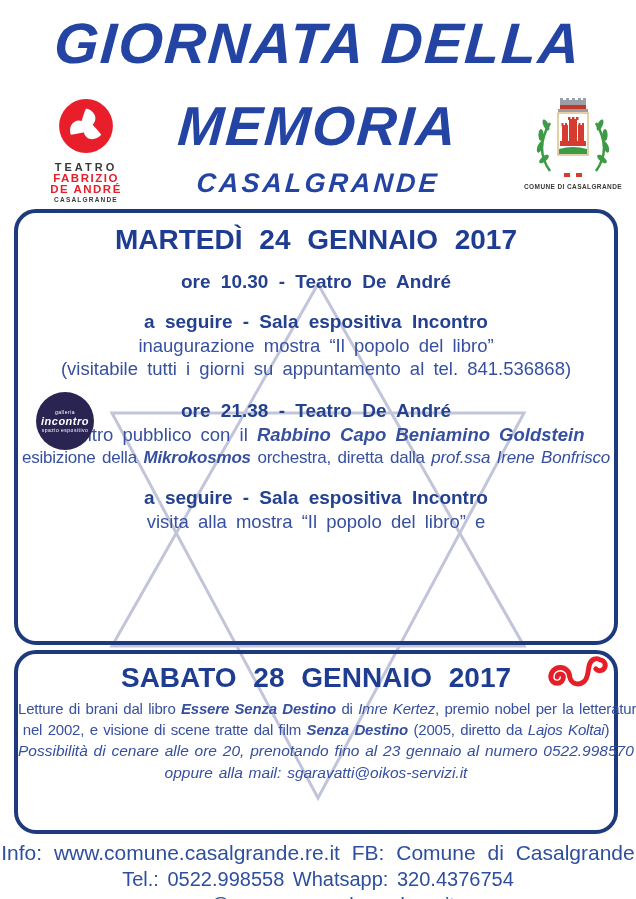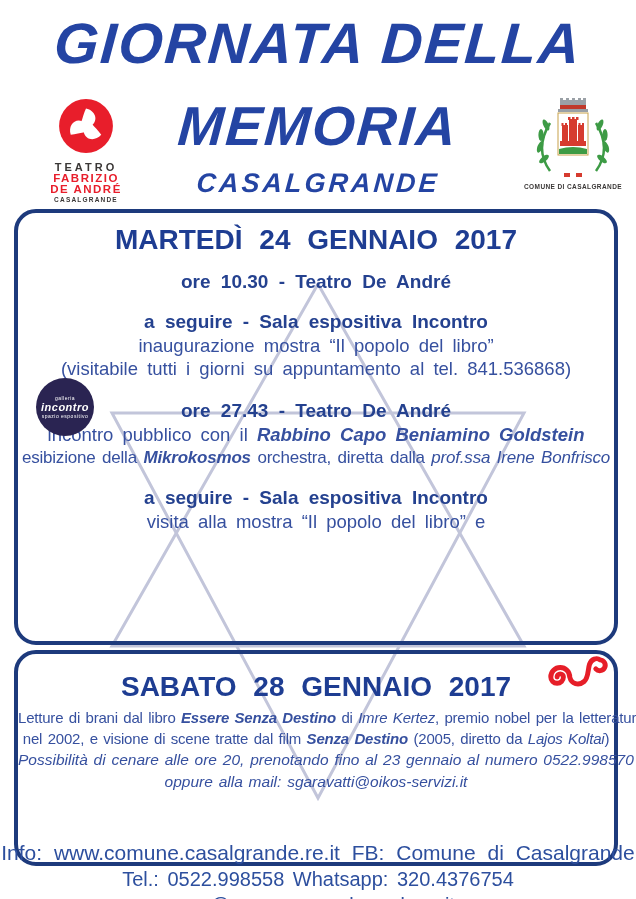--- a/index.html
+++ b/index.html
@@ -19,39 +19,39 @@
   
   .teatro { position:absolute; left:30px; top:97px; width:112px; text-align:center; z-index:3; }
   .teatro .t1 { font-size:11px; font-weight:bold; letter-spacing:3px; color:#3a3736; line-height:12px; margin-top:2px; }
   .teatro .t2, .teatro .t3 { font-size:11.5px; font-weight:bold; letter-spacing:1.5px; color:#e81e2b; line-height:11px; }
   .teatro .t4 { font-size:6.5px; font-weight:bold; letter-spacing:1.2px; color:#3a3736; line-height:9px; }
 
   .comune { position:absolute; left:520px; top:97px; width:106px; text-align:center; z-index:3; }
   .comune .cap { font-size:6.5px; font-weight:bold; letter-spacing:0.4px; color:#3a3736; line-height:8px; }
 
   .incontro {
-    position:absolute; left:36px; top:378px; width:58px; height:58px; z-index:3;
+    position:absolute; left:36px; top:392px; width:58px; height:58px; z-index:3;
     background:#2a2452; border-radius:50%;
     display:flex; flex-direction:column; align-items:center; justify-content:center;
     color:#ffffff;
   }
   .incontro .g1 { font-size:5px; letter-spacing:0.5px; line-height:6px; }
   .incontro .g2 { font-size:11px; font-weight:bold; font-style:italic; letter-spacing:0.5px; line-height:12px; }
   .incontro .g3 { font-size:5px; letter-spacing:0.5px; line-height:6px; }
 
   .swirl { position:absolute; left:532px; top:650px; z-index:3; }
 
   
   .box {
     position:absolute; left:14px; width:604px; box-sizing:border-box;
     border:4px solid #1d3a7c; border-radius:22px; background:transparent;
     text-align:center; z-index:2;
   }
   #box1 { top:209px; height:436px; padding-top:8px;text-align:center; }
-  #box2 { top:650px; height:216px; padding-top:14px; }
+  #box2 { top:650px; height:184px; padding-top:5px; }
 
   .h-day { font-size:28px; font-weight:bold; color:#1e3d92; word-spacing:9px; line-height:34px; margin-top:2px; }
   .evt-title { font-size:19px; font-weight:bold; color:#24418f; word-spacing:5px; line-height:24px; margin-top:13px; }
   .body-line { font-size:18.5px; color:#36509f; word-spacing:4px; line-height:23px; }
   .para { font-size:18.5px; color:#36509f; word-spacing:4px; line-height:23px; max-width:586px; margin:0 auto; }
   .narrow { font-size:17px; letter-spacing:-0.2px; word-spacing:2px; white-space:nowrap; }
   .bi { font-weight:bold; font-style:italic; }
   .it { font-style:italic; }
 
   .venue { font-size:17.5px; color:#36509f; word-spacing:2px; line-height:24px; margin-top:10px; white-space:nowrap; }
@@ -146,21 +146,21 @@
 
   <div class="box" id="box1">
     <div class="h-day">MARTEDÌ 24 GENNAIO 2017</div>
 
     <div class="evt-title">ore 10.30 - Teatro De André</div>
 
     <div class="evt-title" style="margin-top:16px;">a seguire - Sala espositiva Incontro</div>
     <div class="body-line">inaugurazione mostra “Il popolo del libro”</div>
     <div class="body-line">(visitabile tutti i giorni su appuntamento al tel. 841.536868)</div>
 
-    <div class="evt-title" style="margin-top:19px;">ore 27.43 - Teatro De André</div>
+    <div class="evt-title" style="margin-top:19px;">ore 21.38 - Teatro De André</div>
     <div class="body-line">
       <span>incontro pubblico con il</span>
       <span class="bi">Rabbino Capo Beniamino Goldstein</span>
     </div>
     <div class="body-line narrow">
       <span>esibizione della</span>
       <span class="bi">Mikrokosmos</span>
       <span>orchestra, diretta dalla</span>
       <span class="it">prof.ssa Irene Bonfrisco</span>
     </div>

